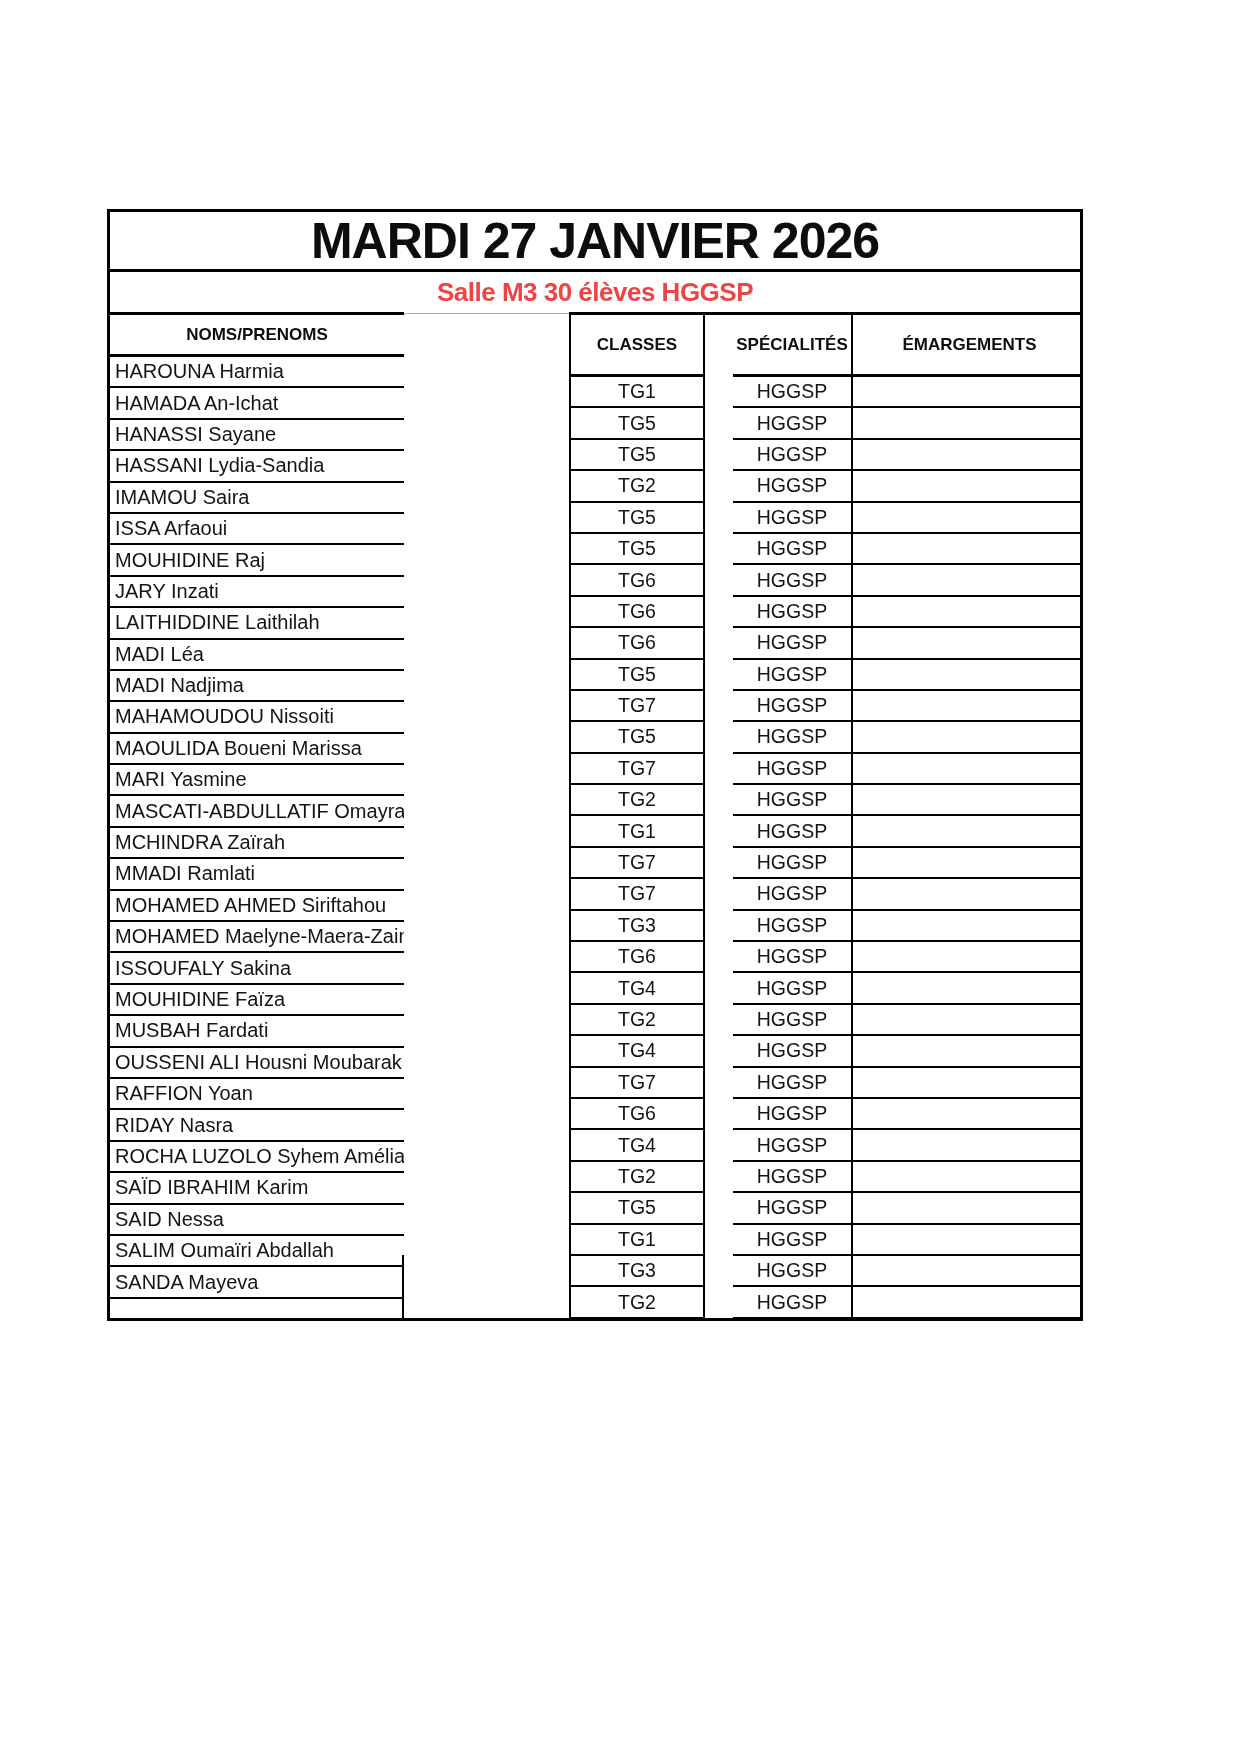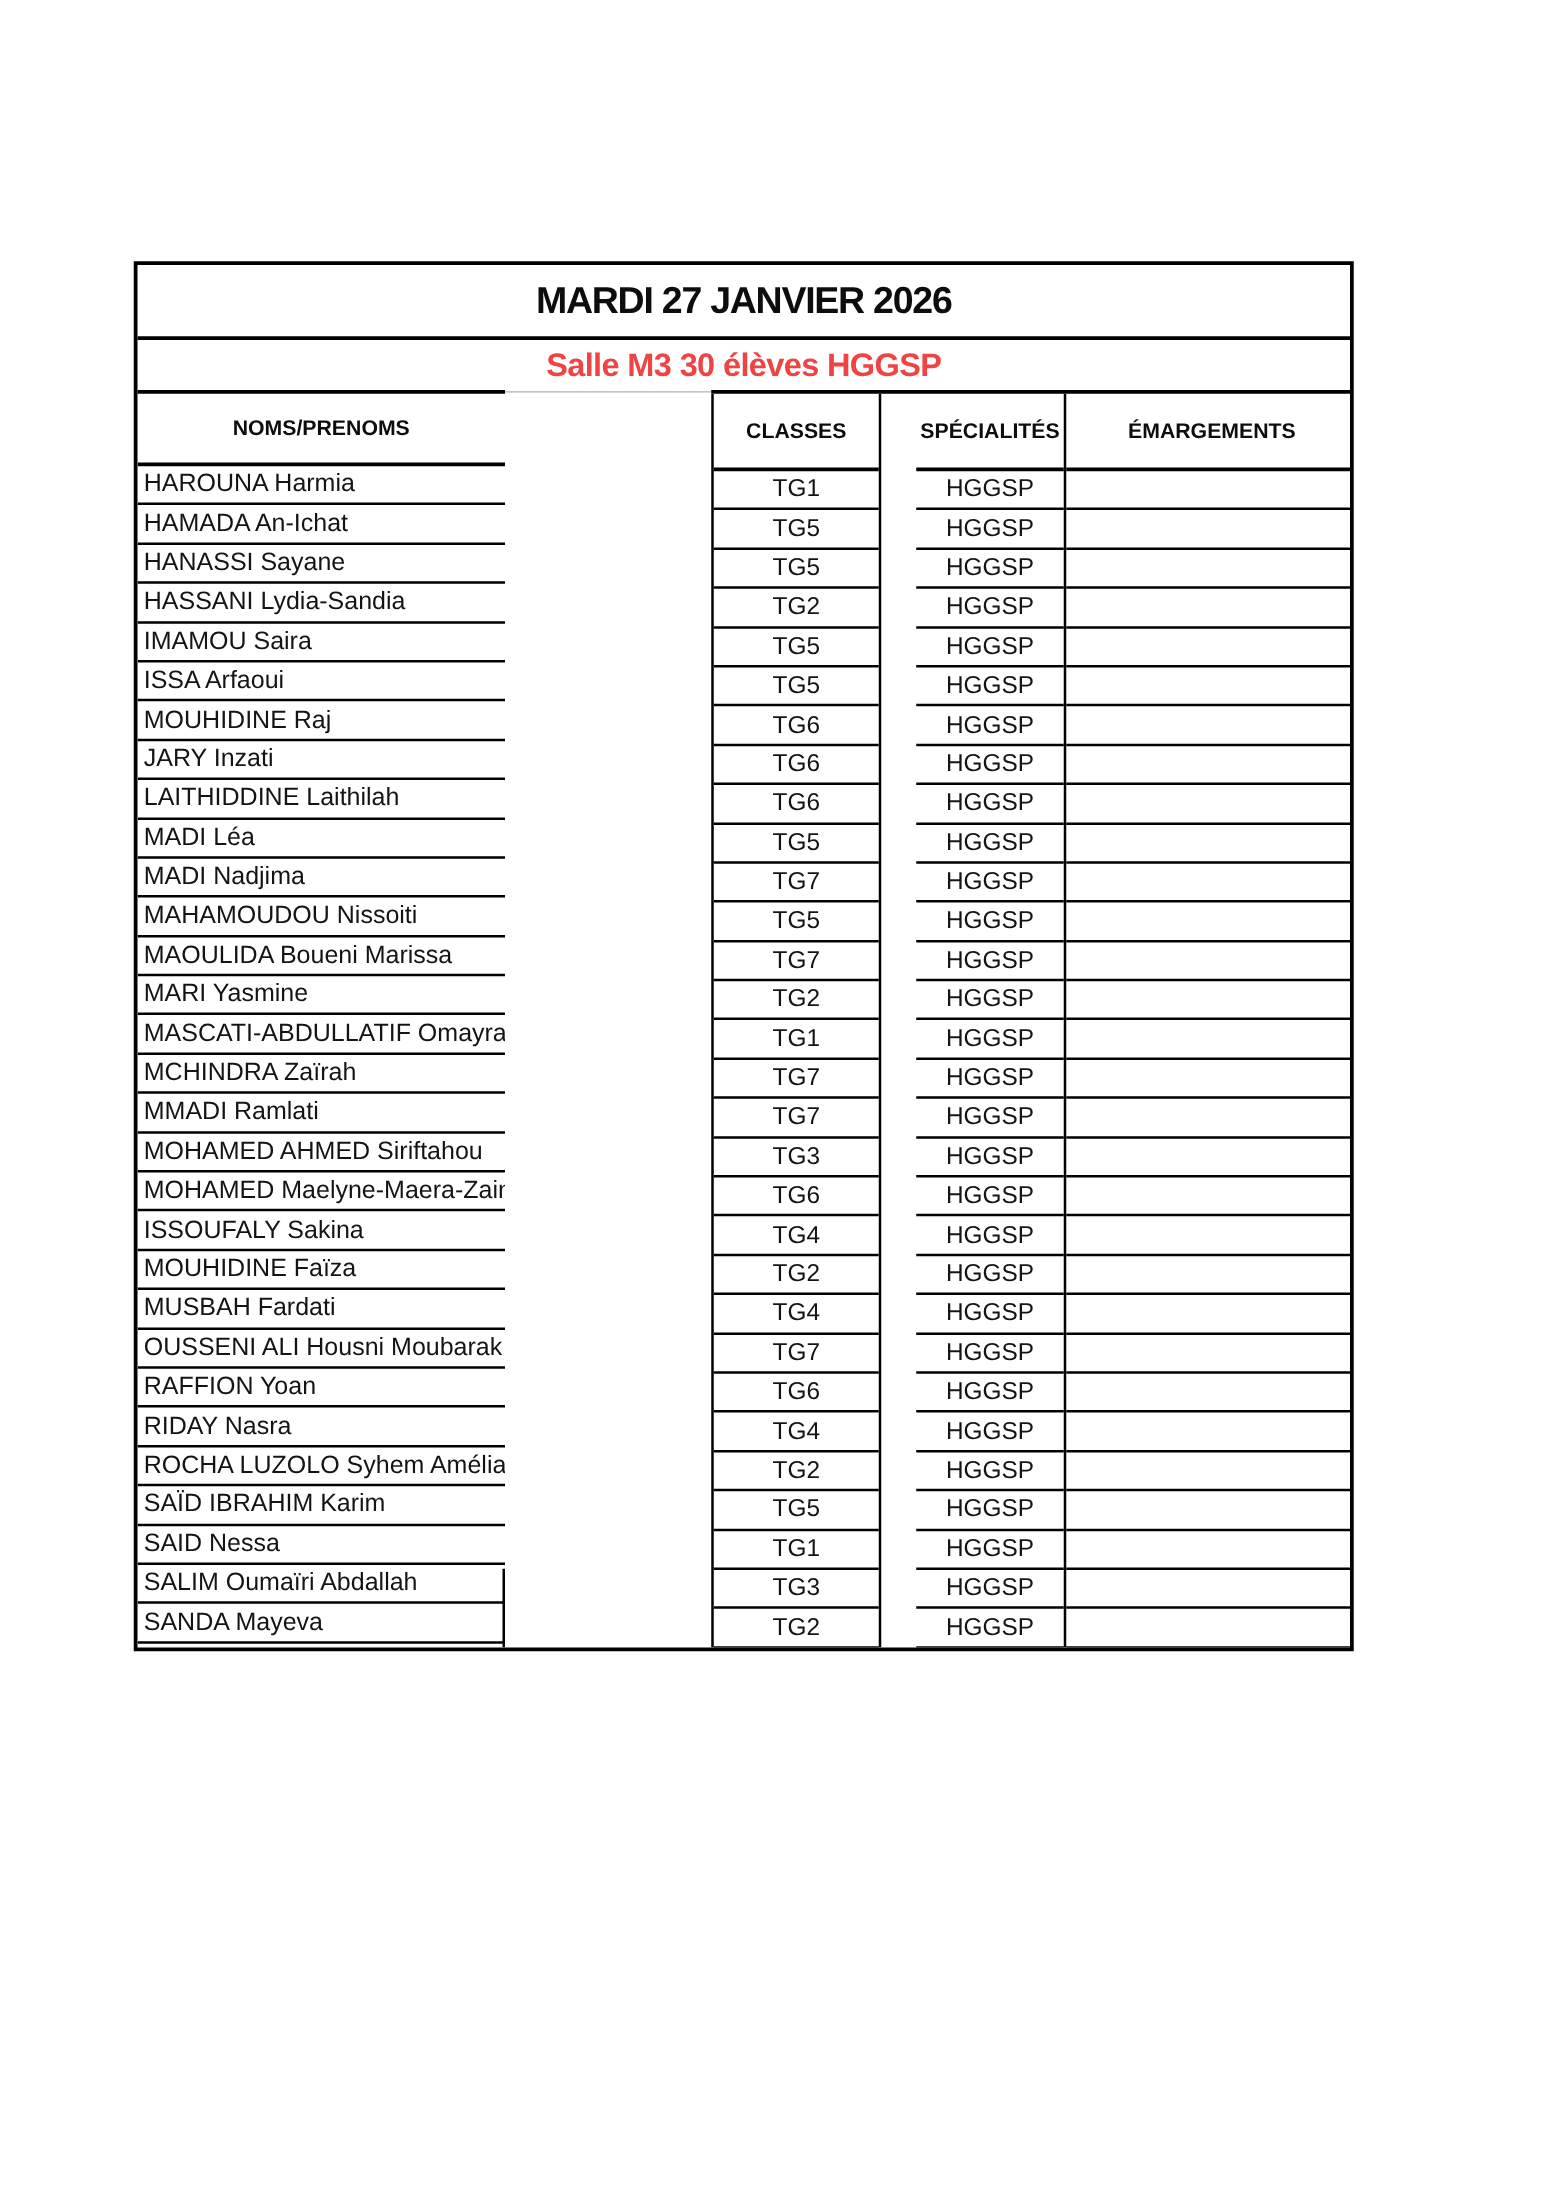--- a/index.html
+++ b/index.html
@@ -16,21 +16,21 @@
     position:absolute;
     left:107px; top:209px;
     width:976px; height:1112px;
     border:3px solid #000000;
     background:#ffffff;
   }
   .title-row {
     height:60px;
     border-bottom:3px solid #000000;
     display:flex; align-items:center; justify-content:center;
-    font-weight:bold; font-size:30px; letter-spacing:-1px;
+    font-weight:bold; font-size:50px; letter-spacing:-1px;
     color:#0d0d0d;
   }
   .subtitle-row {
     height:40px;
     display:flex; align-items:center; justify-content:center;
     font-weight:bold; font-size:26px; letter-spacing:-0.5px;
     color:#ef4444;
   }
   .subtitle-divider { height:3px; display:flex; }
   .subtitle-divider .seg-a { width:294px; height:3px; background:#000000; }
@@ -46,21 +46,21 @@
   .col-classes { left:459px; width:134px; border-left:2px solid #000000; }
   .col-specialites { left:593px; width:148px; border-left:2px solid #000000;padding-left:28px; }
   .col-emargements { left:741px; width:235px; border-left:2px solid #000000; }
   .header-cell {
     display:flex; align-items:center; justify-content:center;
     font-weight:bold; font-size:17px; letter-spacing:0;
     border-bottom:3px solid #000000;
     color:#0d0d0d;
     text-align:center;
   }
-  .col-names .header-cell { height:58px; }
+  .col-names .header-cell { height:42px; }
   .col-classes .header-cell, .col-specialites .header-cell, .col-emargements .header-cell { height:62px; }
   .cell {
     height:31.4px;
     border-bottom:2px solid #000000;
     display:flex; align-items:center;
     font-size:19.5px;
     color:#141414;
     overflow:hidden; white-space:nowrap;
   }
   .name-cell { padding-left:5px; justify-content:flex-start; font-size:20px; }

